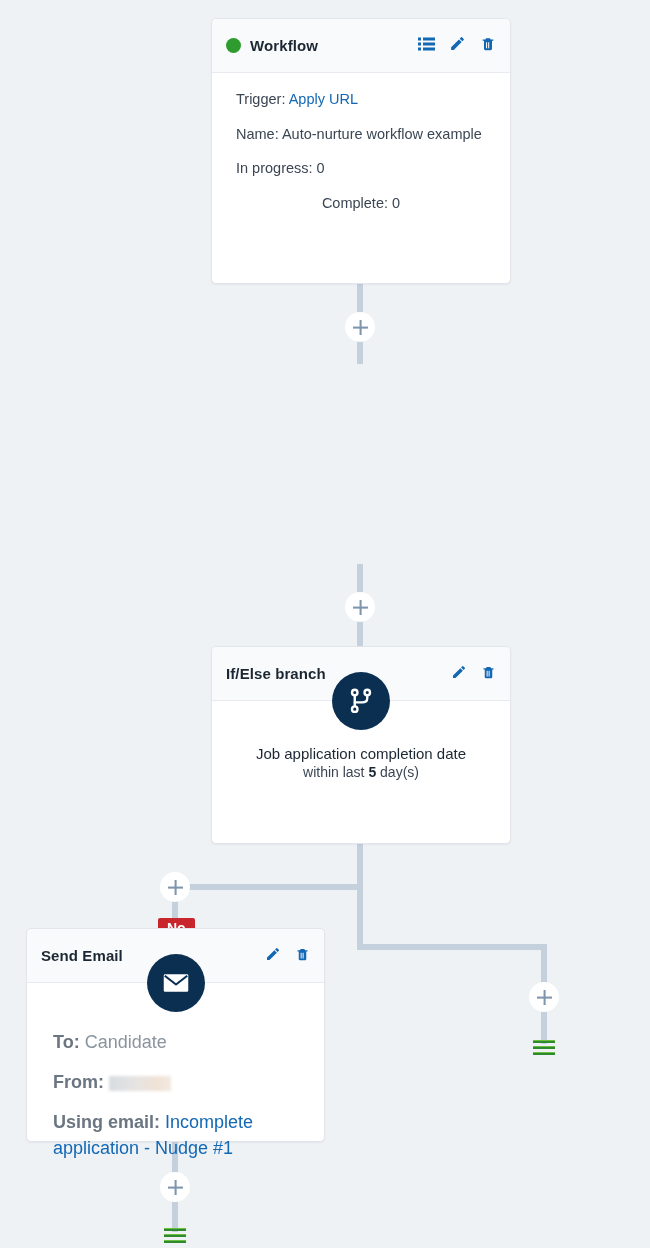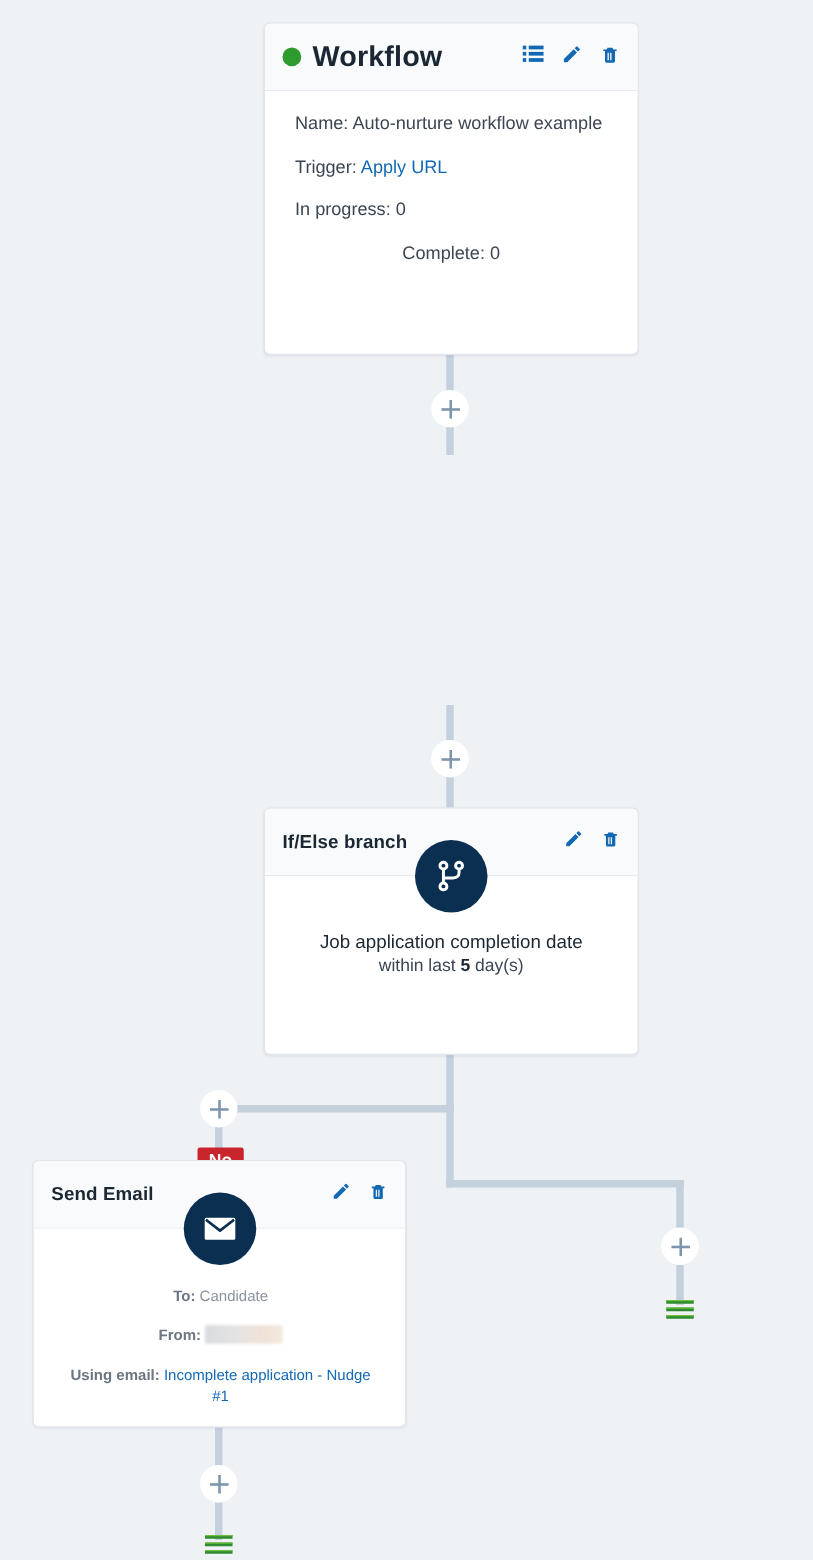--- a/index.html
+++ b/index.html
@@ -39,21 +39,21 @@
     box-shadow: 0 1px 2px rgba(16,40,70,.06);
   }
   .card-head {
     height: 54px; background: #f9fafb; border-bottom: 1px solid #e7ebef;
     border-radius: 5px 5px 0 0;
     display: flex; align-items: center; padding: 0 14px;
   }
   .card-title {
     font-size: 15px; font-weight: bold; color: #1b2733; letter-spacing: .1px;
   }
-  .card-title.big { font-size: 23px; }
+  .card-title.big { font-size: 15px; }
   .dot-green {
     width: 15px; height: 15px; border-radius: 50%;
     background: #2e9b2e; margin-right: 9px; flex: 0 0 auto;
   }
   .head-actions { margin-left: auto; display: flex; align-items: center; gap: 14px; }
   .head-actions .ico { cursor: pointer; display: block; }
 
   .card-body { padding: 16px 24px 14px 24px; }
   .row {
     font-size: 14.5px; color: #3b4653; line-height: 1.42; margin-bottom: 14px;
@@ -73,21 +73,21 @@
     text-align: center; font-size: 14.5px; color: #8d979f; padding-top: 46px;
   }
   .branch-cond {
     text-align: center; padding-top: 44px;
   }
   .branch-cond .l1 { font-size: 15px; color: #1b2733; font-weight: normal; }
   .branch-cond .l2 { font-size: 14px; color: #3b4653; margin-top: 2px; }
   .branch-cond .l2 b { color: #1b2733; }
 
   .email-body { padding: 46px 24px 14px 26px; }
-  .email-row { font-size: 12px; margin-bottom: 14px; line-height: 1.45; text-align: center; }
+  .email-row { font-size: 18px; margin-bottom: 14px; line-height: 1.45; }
   .email-row .k { color: #6b7682; font-weight: bold; }
   .email-row .v { color: #8a949e; }
   .redacted {
     display: inline-block; vertical-align: -3px; width: 62px; height: 15px;
     background: linear-gradient(90deg,#d8dce0 0%,#e6e4e2 45%,#efe2d6 75%,#f2e9e0 100%);
     filter: blur(1.4px);
   }
 
   
   .badge-no {
@@ -145,26 +145,26 @@
         </span>
         <span class="ico" title="delete">
           <svg width="16" height="17" viewBox="0 0 24 24">
             <path d="M6 7h12v13a2 2 0 0 1-2 2H8a2 2 0 0 1-2-2V7zm3 3v9h1.6v-9H9zm3.2 0v9h1.6v-9h-1.6zM9 4h6l1 2h4v2H4V6h4l1-2z" fill="#1368b4"></path>
           </svg>
         </span>
       </span>
     </div>
     <div class="card-body">
       <div class="row">
+        <span>Trigger:</span>
+        <span class="link">Apply URL</span>
+      </div>
+      <div class="row">
         <span>Name:</span>
         <span>Auto-nurture workflow example</span>
-      </div>
-      <div class="row">
-        <span>Trigger:</span>
-        <span class="link">Apply URL</span>
       </div>
       <div class="row">
         <span>In progress:</span>
         <span>0</span>
       </div>
       <div class="row">
         <span>Complete:</span>
         <span>0</span>
       </div>
     </div>

